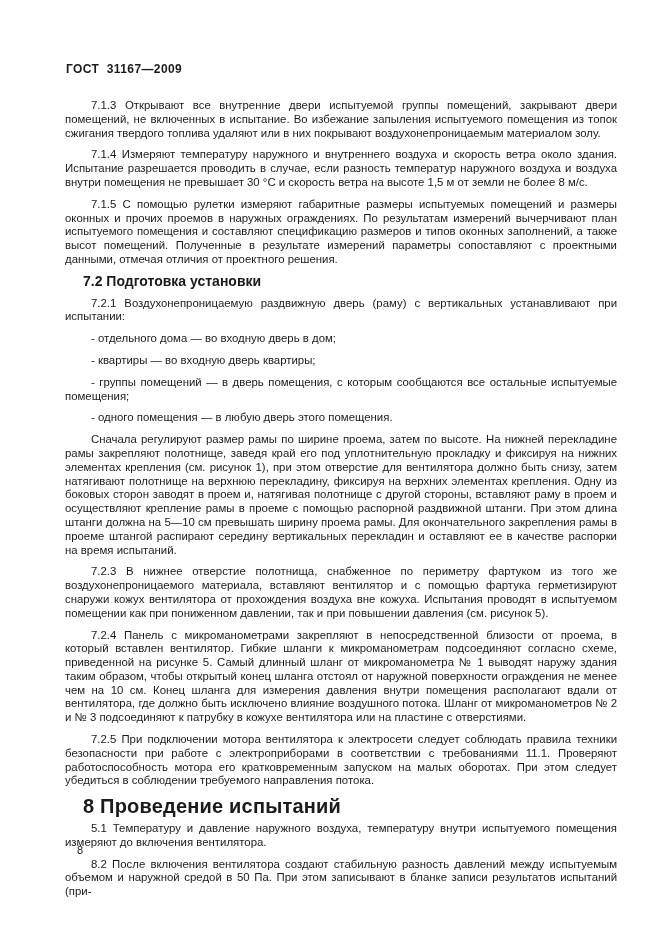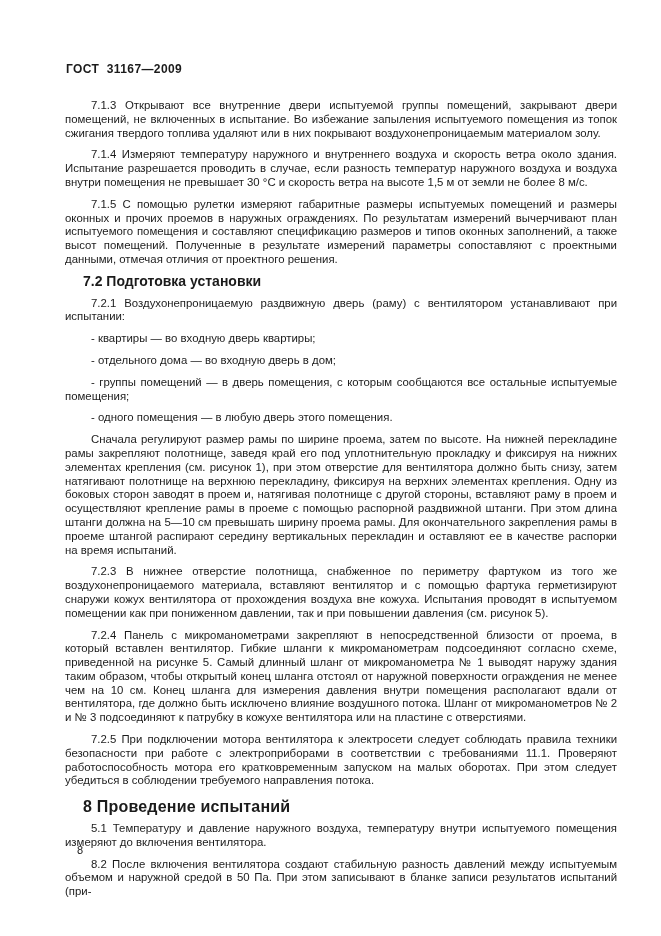--- a/index.html
+++ b/index.html
@@ -32,21 +32,21 @@
   }
   .content p { margin: 8px; text-indent: 26px; }
   h3.subheading {
     font-size: 14px;
     font-weight: bold;
     margin: 2px 0;
     text-indent: 26px;
     text-align: left;
   }
   h2.section-heading {
-    font-size: 16px;
+    font-size: 20px;
     font-weight: bold;
     margin: 12px 0 7px 0;
     text-indent: 26px;
     text-align: left;
     letter-spacing: 0.2px;
   }
   .page-number {
     position: absolute;
     left: 77px;
     top: 844px;
@@ -60,23 +60,23 @@
 
   <div class="doc-header">ГОСТ  31167—2009</div>
 
   <div class="content">
     <p>7.1.3 Открывают все внутренние двери испытуемой группы помещений, закрывают двери помещений, не включенных в испытание. Во избежание запыления испытуемого помещения из топок сжигания твердого топлива удаляют или в них покрывают воздухонепроницаемым материалом золу.</p>
     <p>7.1.4 Измеряют температуру наружного и внутреннего воздуха и скорость ветра около здания. Испытание разрешается проводить в случае, если разность температур наружного воздуха и воздуха внутри помещения не превышает 30 °С и скорость ветра на высоте 1,5 м от земли не более 8 м/с.</p>
     <p>7.1.5 С помощью рулетки измеряют габаритные размеры испытуемых помещений и размеры оконных и прочих проемов в наружных ограждениях. По результатам измерений вычерчивают план испытуемого помещения и составляют спецификацию размеров и типов оконных заполнений, а также высот помещений. Полученные в результате измерений параметры сопоставляют с проектными данными, отмечая отличия от проектного решения.</p>
 
     <h3 class="subheading">7.2 Подготовка установки</h3>
 
-    <p>7.2.1 Воздухонепроницаемую раздвижную дверь (раму) с вентилятором устанавливают при испытании:</p>
+    <p>7.2.1 Воздухонепроницаемую раздвижную дверь (раму) с вертикальных устанавливают при испытании:</p>
+    <p>- отдельного дома — во входную дверь в дом;</p>
     <p>- квартиры — во входную дверь квартиры;</p>
-    <p>- отдельного дома — во входную дверь в дом;</p>
     <p>- группы помещений — в дверь помещения, с которым сообщаются все остальные испытуемые помещения;</p>
     <p>- одного помещения — в любую дверь этого помещения.</p>
     <p>Сначала регулируют размер рамы по ширине проема, затем по высоте. На нижней перекладине рамы закрепляют полотнище, заведя край его под уплотнительную прокладку и фиксируя на нижних элементах крепления (см. рисунок 1), при этом отверстие для вентилятора должно быть снизу, затем натягивают полотнище на верхнюю перекладину, фиксируя на верхних элементах крепления. Одну из боковых сторон заводят в проем и, натягивая полотнище с другой стороны, вставляют раму в проем и осуществляют крепление рамы в проеме с помощью распорной раздвижной штанги. При этом длина штанги должна на 5—10 см превышать ширину проема рамы. Для окончательного закрепления рамы в проеме штангой распирают середину вертикальных перекладин и оставляют ее в качестве распорки на время испытаний.</p>
     <p>7.2.3 В нижнее отверстие полотнища, снабженное по периметру фартуком из того же воздухонепроницаемого материала, вставляют вентилятор и с помощью фартука герметизируют снаружи кожух вентилятора от прохождения воздуха вне кожуха. Испытания проводят в испытуемом помещении как при пониженном давлении, так и при повышении давления (см. рисунок 5).</p>
     <p>7.2.4 Панель с микроманометрами закрепляют в непосредственной близости от проема, в который вставлен вентилятор. Гибкие шланги к микроманометрам подсоединяют согласно схеме, приведенной на рисунке 5. Самый длинный шланг от микроманометра № 1 выводят наружу здания таким образом, чтобы открытый конец шланга отстоял от наружной поверхности ограждения не менее чем на 10 см. Конец шланга для измерения давления внутри помещения располагают вдали от вентилятора, где должно быть исключено влияние воздушного потока. Шланг от микроманометров № 2 и № 3 подсоединяют к патрубку в кожухе вентилятора или на пластине с отверстиями.</p>
     <p>7.2.5 При подключении мотора вентилятора к электросети следует соблюдать правила техники безопасности при работе с электроприборами в соответствии с требованиями 11.1. Проверяют работоспособность мотора его кратковременным запуском на малых оборотах. При этом следует убедиться в соблюдении требуемого направления потока.</p>
 
     <h2 class="section-heading">8 Проведение испытаний</h2>
 
     <p>5.1 Температуру и давление наружного воздуха, температуру внутри испытуемого помещения измеряют до включения вентилятора.</p>

